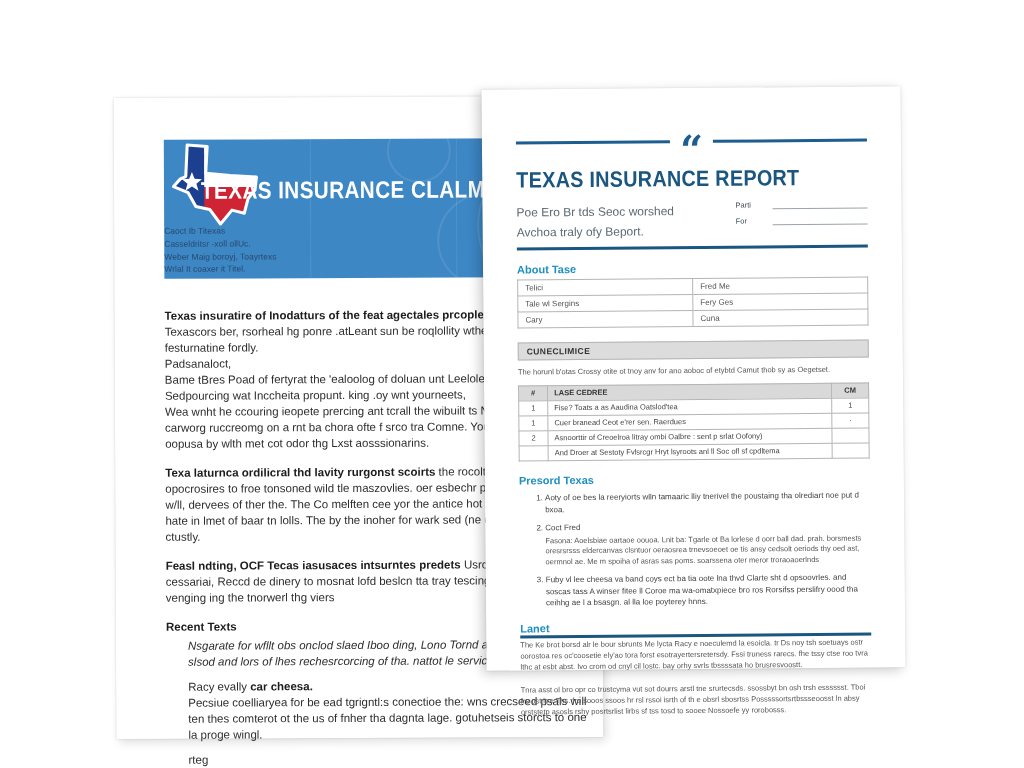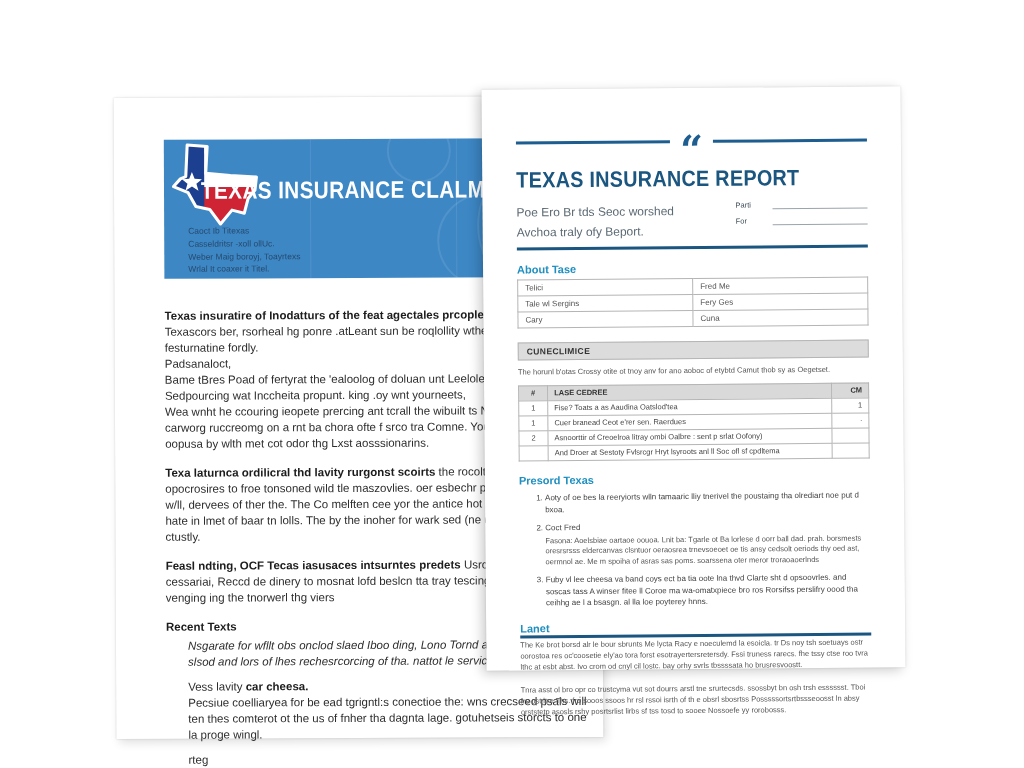--- a/index.html
+++ b/index.html
@@ -32,21 +32,21 @@
   .wm-c3{width:60px;height:60px;right:150px;top:-20px;}
   .wm-seam{position:absolute;top:0;bottom:0;width:1px;background:rgba(255,255,255,.10);}
   .seam1{left:146px;} .seam2{left:292px;}
   .tx-icon{position:absolute;left:3px;top:3px;width:96px;height:86px;}
   .claim-title{
     position:absolute;left:37px;top:37px;color:#ffffff;
     font-size:24px;font-weight:bold;white-space:nowrap;
   }
   .claim-title>span{display:inline-block;transform:scaleX(.86);transform-origin:left center;letter-spacing:.5px;}
   .claim-tagline{
-    position:absolute;left:24px;top:85px;color:#274a6e;
+    position:absolute;left:0;top:85px;color:#274a6e;
     font-size:8.5px;line-height:1.5;white-space:pre-line;
   }
   .claim-body{
     position:absolute;left:50px;top:210px;width:422px;
     font-size:11.5px;line-height:16px;color:#2e2e2e;
   }
   .claim-body p{margin:0 0 13px 0;}
   .claim-body .lead{font-weight:bold;color:#1c1c1c;}
   .block-lead{display:block;white-space:nowrap;overflow:hidden;}
   .pre{white-space:pre-line;}
@@ -83,21 +83,21 @@
   .about-table td:first-child{width:50%;}
   .conclude-bar{
     margin-top:14px;background:#dcdcdc;border:1px solid #b5b5b5;
     font-size:8.5px;font-weight:bold;color:#333;padding:3px 8px;letter-spacing:.4px;
   }
   .conclude-text{font-size:7.5px;color:#555;line-height:1.35;margin-top:7px;}
   .cm-table{margin-top:8px;font-size:7.5px;color:#444;}
   .cm-table th{background:#d9d9d9;font-size:7.5px;text-align:left;font-weight:bold;color:#333;}
   .cm-table th,.cm-table td{border:1px solid #b5b5b5;padding:2px 6px;height:10px;}
   .cm-table .c-num{width:16px;text-align:center;}
-  .cm-table .c-cm{width:24px;text-align:right;}
+  .cm-table .c-cm{width:24px;text-align:center;}
   .presord-list{margin:6px 0 0 0;padding-left:26px;font-size:8px;color:#444;line-height:1.45;}
   .presord-list li{margin-bottom:7px;}
   .presord-sub{font-size:7.5px;color:#555;margin-top:2px;line-height:1.4;}
   .lanet-p{font-size:7.5px;color:#555;line-height:1.5;margin:5px 0 0 0;}
   .lanet-p + .lanet-p{margin-top:11px;}
   .bottom-rule{position:absolute;left:34px;right:34px;bottom:32px;height:3px;background:#1a567f;}
 </style>
 </head>
 <body>
 
@@ -148,21 +148,21 @@
     </p>
     <p>
       <strong class="lead">Feasl ndting, OCF Tecas iasusaces intsurntes predets</strong>
       <span>Usrcalll, chomeaidca cessariai, Reccd de dinery to mosnat lofd beslcn tta tray tescing anell doents venging ing the tnorwerl thg viers</span>
     </p>
 
     <div class="recent-head">Recent Texts</div>
     <div class="recent-block">
       <p class="recent-intro">Nsgarate for wfllt obs onclod slaed Iboo ding, Lono Tornd anonditayout the slsod and lors of lhes rechesrcorcing of tha. nattot le service.</p>
       <p>
-        <span>Vess lavity </span><strong class="lead">car cheesa.</strong><br>
+        <span>Racy evally </span><strong class="lead">car cheesa.</strong><br>
         <span>Pecsiue coelliaryea for be ead tgrigntl:s conectioe the: wns crecseed psals will ten thes comterot ot the us of fnher tha dagnta lage. gotuhetseis storcts to one la proge wingl.</span>
       </p>
       <p class="note-line">rteg</p>
 
     </div>
   </div>
 </div>
 
 <div class="page page-right">
   <div class="report-inner">

